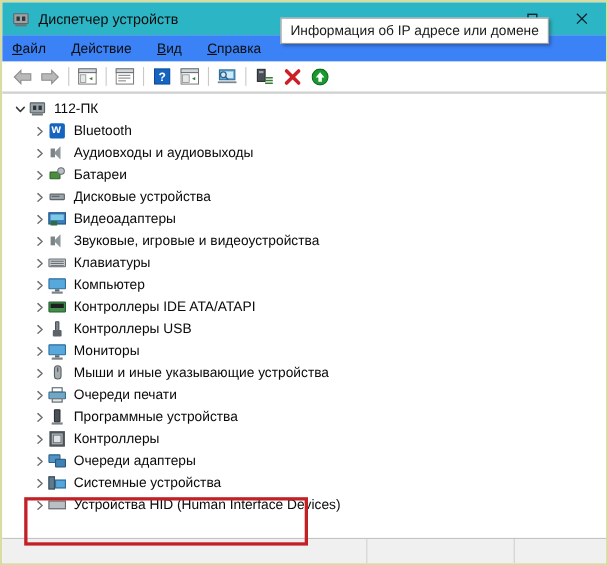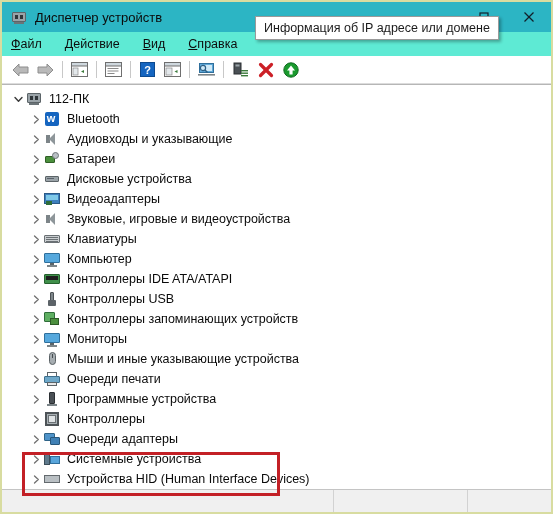--- a/index.html
+++ b/index.html
@@ -94,21 +94,21 @@
     color: #1b1b1b;
     white-space: nowrap;
     z-index: 40;
   }
   
   .menubar {
     position: absolute;
     left: 0; top: 30px;
     width: 549px;
     height: 24px;
-    background: #5eead4;
+    background: #3b82f6;
     display: flex;
     align-items: center;
     padding-left: 9px;
     box-sizing: border-box;
   }
   .menu-item {
     font-size: 12.5px;
     color: #0d0d0d;
     margin-right: 23px;
     white-space: nowrap;
@@ -426,21 +426,21 @@
         <div class="row d1">
           <div class="chev">
             <svg width="9" height="9" viewBox="0 0 9 9">
               <path d="M2.5 1 L6.3 4.5 L2.5 8" fill="none" stroke="#707070" stroke-width="1.3" stroke-linecap="round" stroke-linejoin="round"></path>
             </svg>
           </div>
           <div class="ico ic-spk">
             <div class="body"></div>
             <div class="cone"></div>
           </div>
-          <span class="lbl">Аудиовходы и указывающие</span>
+          <span class="lbl">Аудиовходы и аудиовыходы</span>
         </div>
         <div class="row d1">
           <div class="chev">
             <svg width="9" height="9" viewBox="0 0 9 9">
               <path d="M2.5 1 L6.3 4.5 L2.5 8" fill="none" stroke="#707070" stroke-width="1.3" stroke-linecap="round" stroke-linejoin="round"></path>
             </svg>
           </div>
           <div class="ico ic-bat">
             <div class="b"></div>
             <div class="plug"></div>
@@ -534,32 +534,20 @@
             <div class="t"></div>
           </div>
           <span class="lbl">Контроллеры USB</span>
         </div>
         <div class="row d1">
           <div class="chev">
             <svg width="9" height="9" viewBox="0 0 9 9">
               <path d="M2.5 1 L6.3 4.5 L2.5 8" fill="none" stroke="#707070" stroke-width="1.3" stroke-linecap="round" stroke-linejoin="round"></path>
             </svg>
           </div>
-          <div class="ico ic-ctrl">
-            <div class="s"></div>
-            <div class="g"></div>
-          </div>
-          <span class="lbl">Контроллеры запоминающих устройств</span>
-        </div>
-        <div class="row d1">
-          <div class="chev">
-            <svg width="9" height="9" viewBox="0 0 9 9">
-              <path d="M2.5 1 L6.3 4.5 L2.5 8" fill="none" stroke="#707070" stroke-width="1.3" stroke-linecap="round" stroke-linejoin="round"></path>
-            </svg>
-          </div>
           <div class="ico ic-mon">
             <div class="scr"></div>
             <div class="st"></div>
             <div class="bs"></div>
           </div>
           <span class="lbl">Мониторы</span>
         </div>
         <div class="row d1">
           <div class="chev">
             <svg width="9" height="9" viewBox="0 0 9 9">

